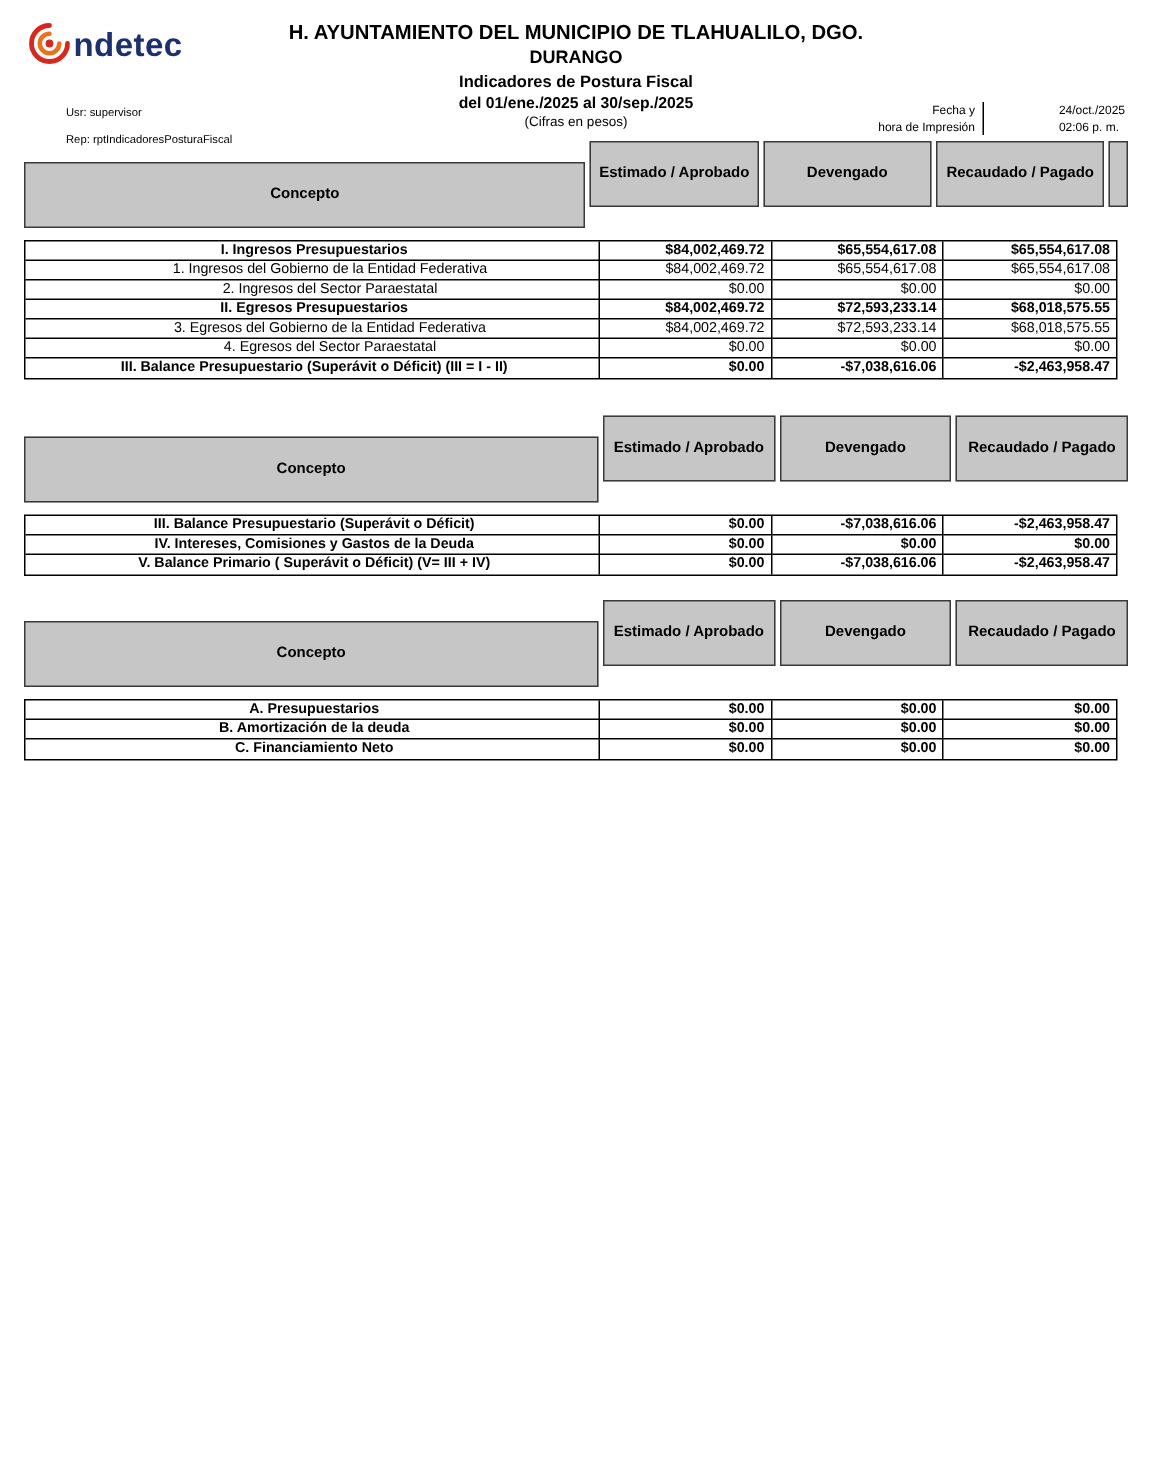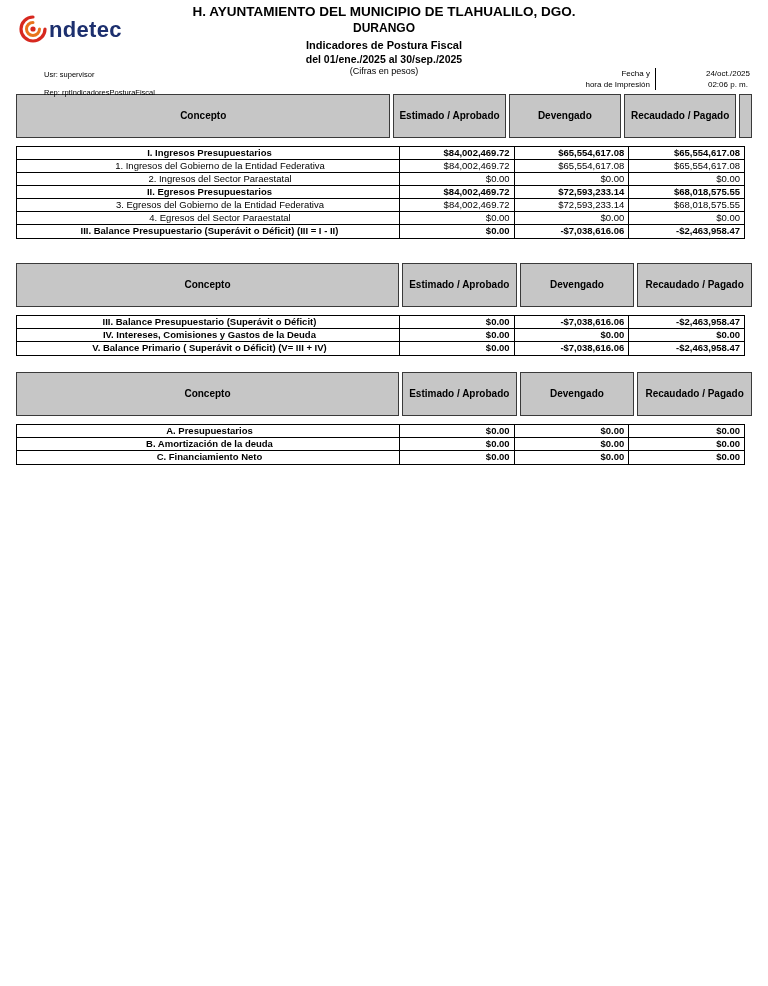--- a/index.html
+++ b/index.html
@@ -4,48 +4,48 @@
 <style>
   html,body { margin:0; padding:0; background:#ffffff; }
   body { width:768px; height:986px; font-family:"Liberation Sans", sans-serif; color:#000; }
   .page { position:relative; width:768px; height:986px; background:#fff; overflow:hidden; }
 
   
   .report-header { position:relative; height:94px; }
   .logo { position:absolute; left:18px; top:14px; display:flex; align-items:flex-end; gap:1px; }
   .logo svg { display:block; }
   .logo-text { font-weight:bold; font-size:22px; color:var(--logo-blue,#1c2f6e); letter-spacing:0.3px; line-height:28px; }
-  .titles { text-align:center; padding-top:4px; }
+  .titles { text-align:center; padding-top:14px; }
   .title1 { font-size:13.5px; font-weight:bold; }
   .title2 { font-size:12px;  font-weight:bold; margin-top:2px; }
   .title3 { font-size:11px;  font-weight:bold; margin-top:4px; }
   .period { font-size:10.5px; font-weight:bold; margin-top:2px; }
   .units  { font-size:9px; margin-top:1px; }
   .meta-left { position:absolute; left:44px; top:70px; font-size:7.5px; }
   .meta-left .ml-line + .ml-line { margin-top:9px; }
   .meta-right { position:absolute; right:18px; top:68px; font-size:8px; display:flex; align-items:stretch; }
   .mr-labels { text-align:right; padding-right:5px; }
-  .mr-values { border-left:1px solid #000; padding-left:5px; min-width:62px;text-align:center; }
+  .mr-values { border-left:1px solid #000; padding-left:5px; min-width:62px; }
   .mr-labels div, .mr-values div { line-height:11px; height:11px;margin-left:45px; }
 
   
   .table-block { margin:0 16px; }
   #t1 { margin-top:0; }
   #t2 { margin-top:24px; }
   #t3 { margin-top:16px; }
 
   .thead-row { display:flex; gap:3px; }
   .th {
     box-sizing:border-box; width:115px; height:44px;
     background:var(--header-bg,#c6c6c6); border:1px solid #3a3a3a;
     display:flex; align-items:center; justify-content:center;
     font-weight:bold; font-size:10px; text-align:center; line-height:12px;
     padding:0 4px;
   }
-  .th:first-child { width:384px; }
+  .th:first-child { width:384px;margin-top:14px; }
   .th.stub { width:13px; padding:0; }
 
   .tbody { border:1px solid #000; margin-top:8px; width:727px; }
   .trow { display:flex; }
   .trow:last-child .td { border-bottom:none; }
   .td {
     box-sizing:border-box; width:115px; height:13px; line-height:12px;
     font-size:9.5px; border-bottom:1px solid #000; border-right:1px solid #000;
     overflow:hidden; white-space:nowrap;
   }

